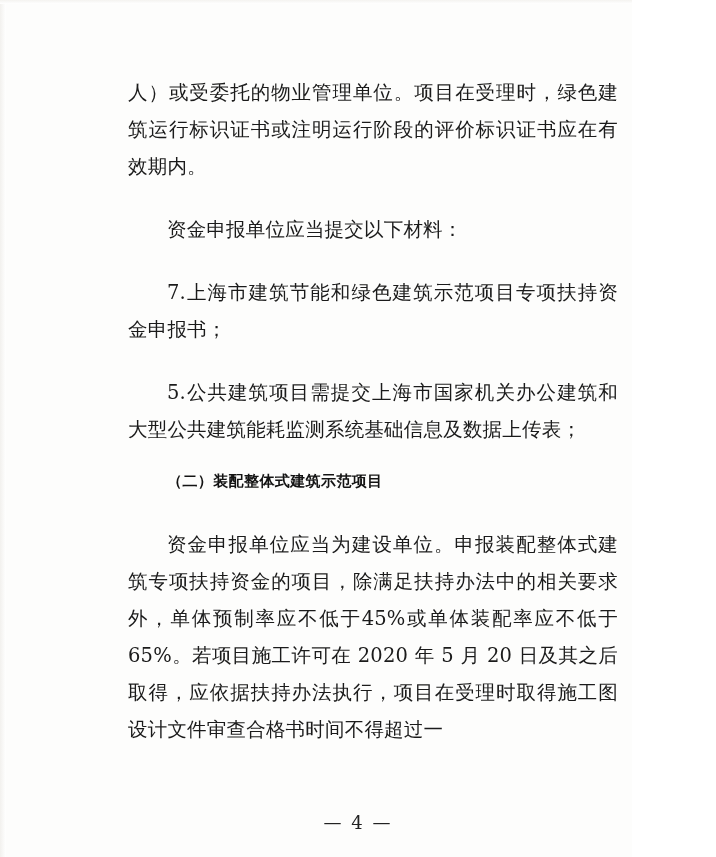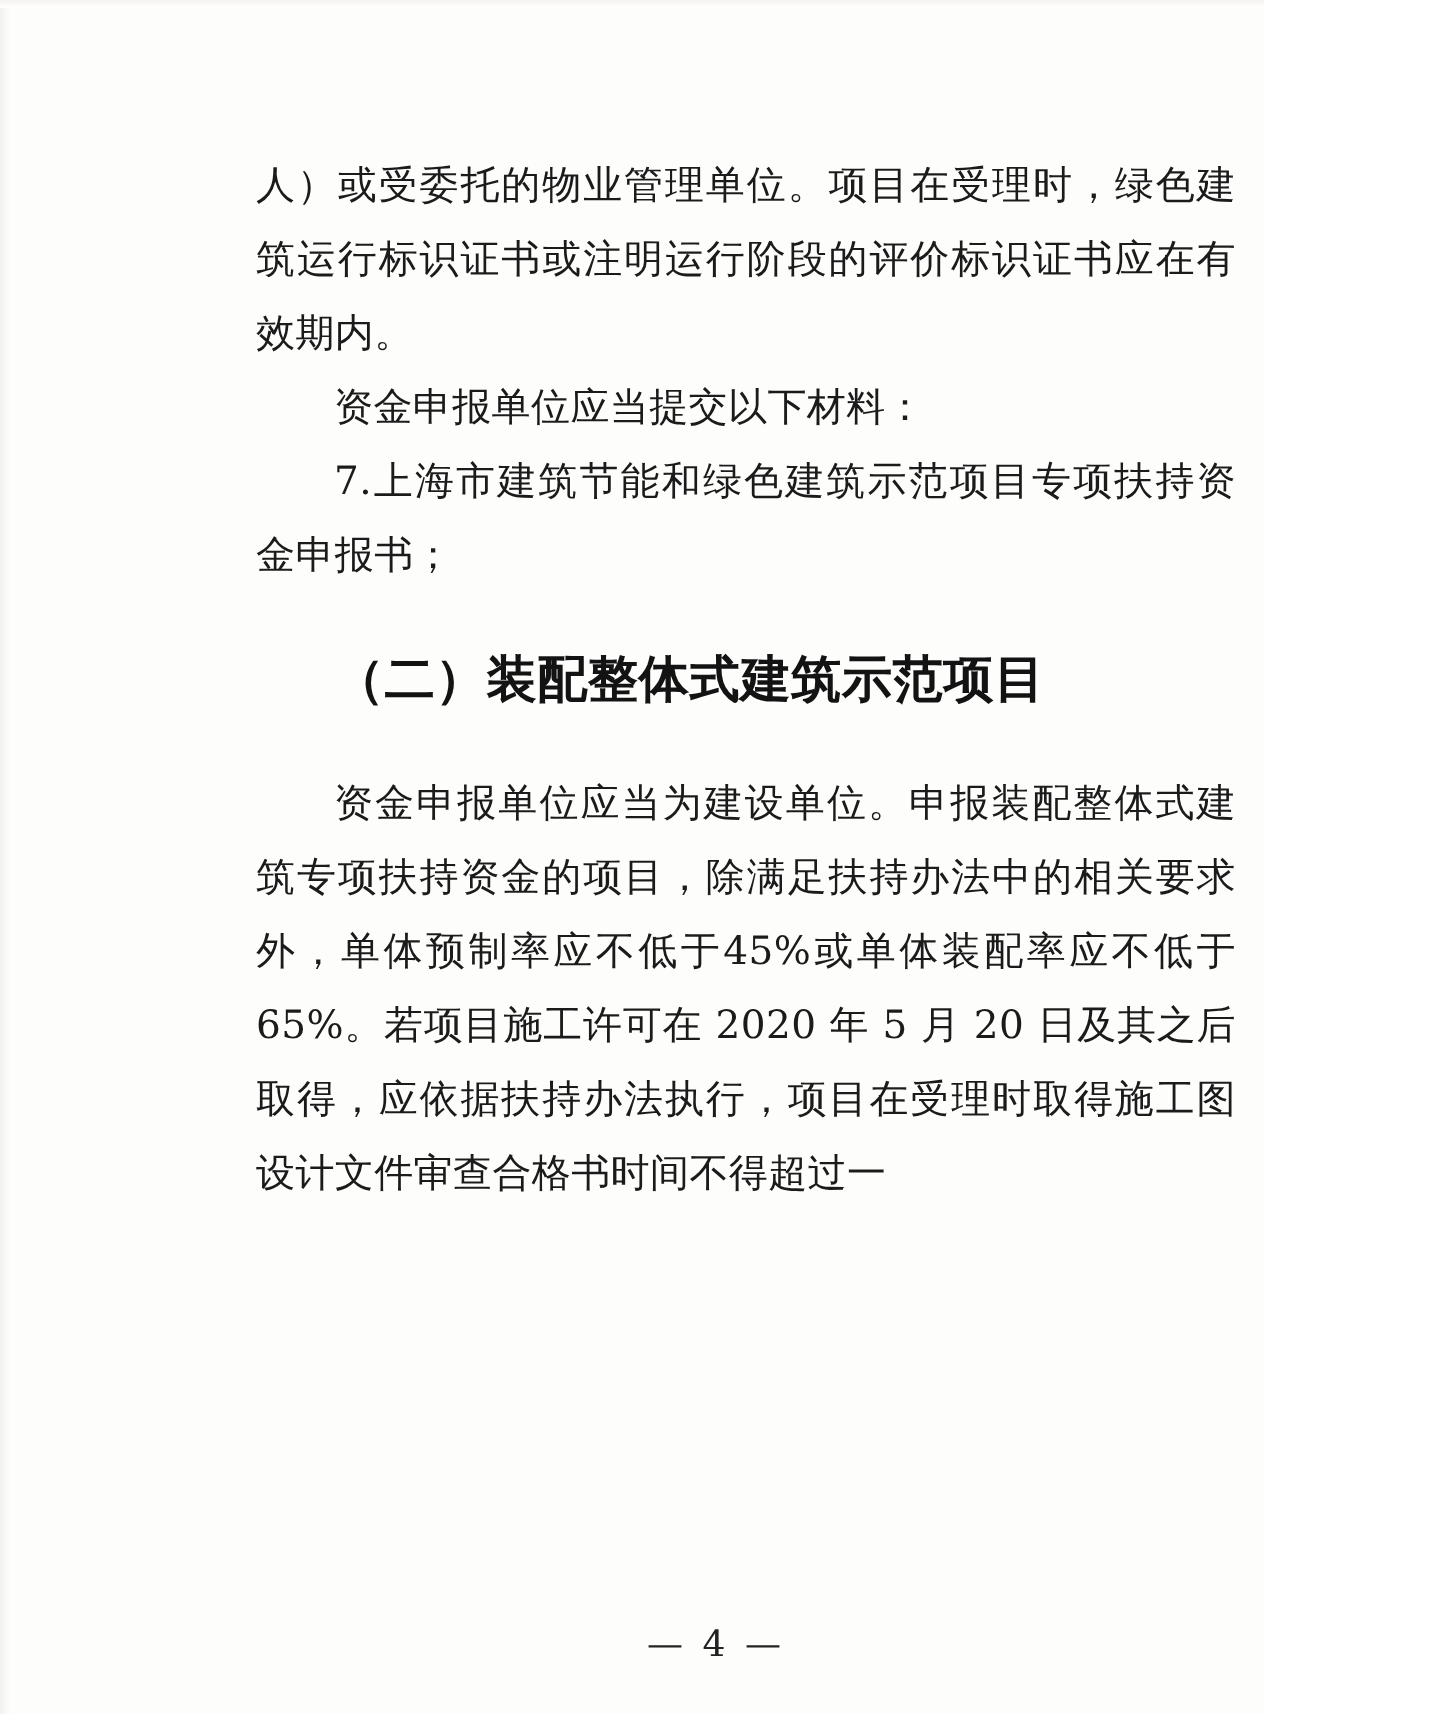--- a/index.html
+++ b/index.html
@@ -31,23 +31,24 @@
     line-height: 37px;
     letter-spacing: 0.2px;
     text-align: justify;
     text-justify: inter-ideograph;
     margin: 0 0 0 0;
     color: #1b1b1b;
     white-space: pre-wrap;
   }
   .indent {
     text-indent: 39px;
+    margin-top: 26px;
   }
   .heading {
-    font-size: 25px;
+    font-size: 15px;
     line-height: 37px;
     text-indent: 39px;
     font-weight: bold;
     color: #131313;
     letter-spacing: 0.4px;
   }
   .footer {
     position: absolute;
     left: 0;
     top: 812px;
@@ -75,18 +76,19 @@
 <body>
 
 <div class="page">
   <div class="page-edge-left"></div>
   <div class="page-edge-top"></div>
 
   <div class="content">
     <p class="para">人）或受委托的物业管理单位。项目在受理时，绿色建筑运行标识证书或注明运行阶段的评价标识证书应在有效期内。</p>
     <p class="para indent">资金申报单位应当提交以下材料：</p>
     <p class="para indent">7.上海市建筑节能和绿色建筑示范项目专项扶持资金申报书；</p>
+    <p class="para indent">5.公共建筑项目需提交上海市国家机关办公建筑和大型公共建筑能耗监测系统基础信息及数据上传表；</p>
     <p class="heading">（二）装配整体式建筑示范项目</p>
     <p class="para indent">资金申报单位应当为建设单位。申报装配整体式建筑专项扶持资金的项目，除满足扶持办法中的相关要求外，单体预制率应不低于45%或单体装配率应不低于65%。若项目施工许可在 2020 年 5 月 20 日及其之后取得，应依据扶持办法执行，项目在受理时取得施工图设计文件审查合格书时间不得超过一</p>
   </div>
 
   <div class="footer">— 4 —</div>
 </div>
 
 </body></html>

